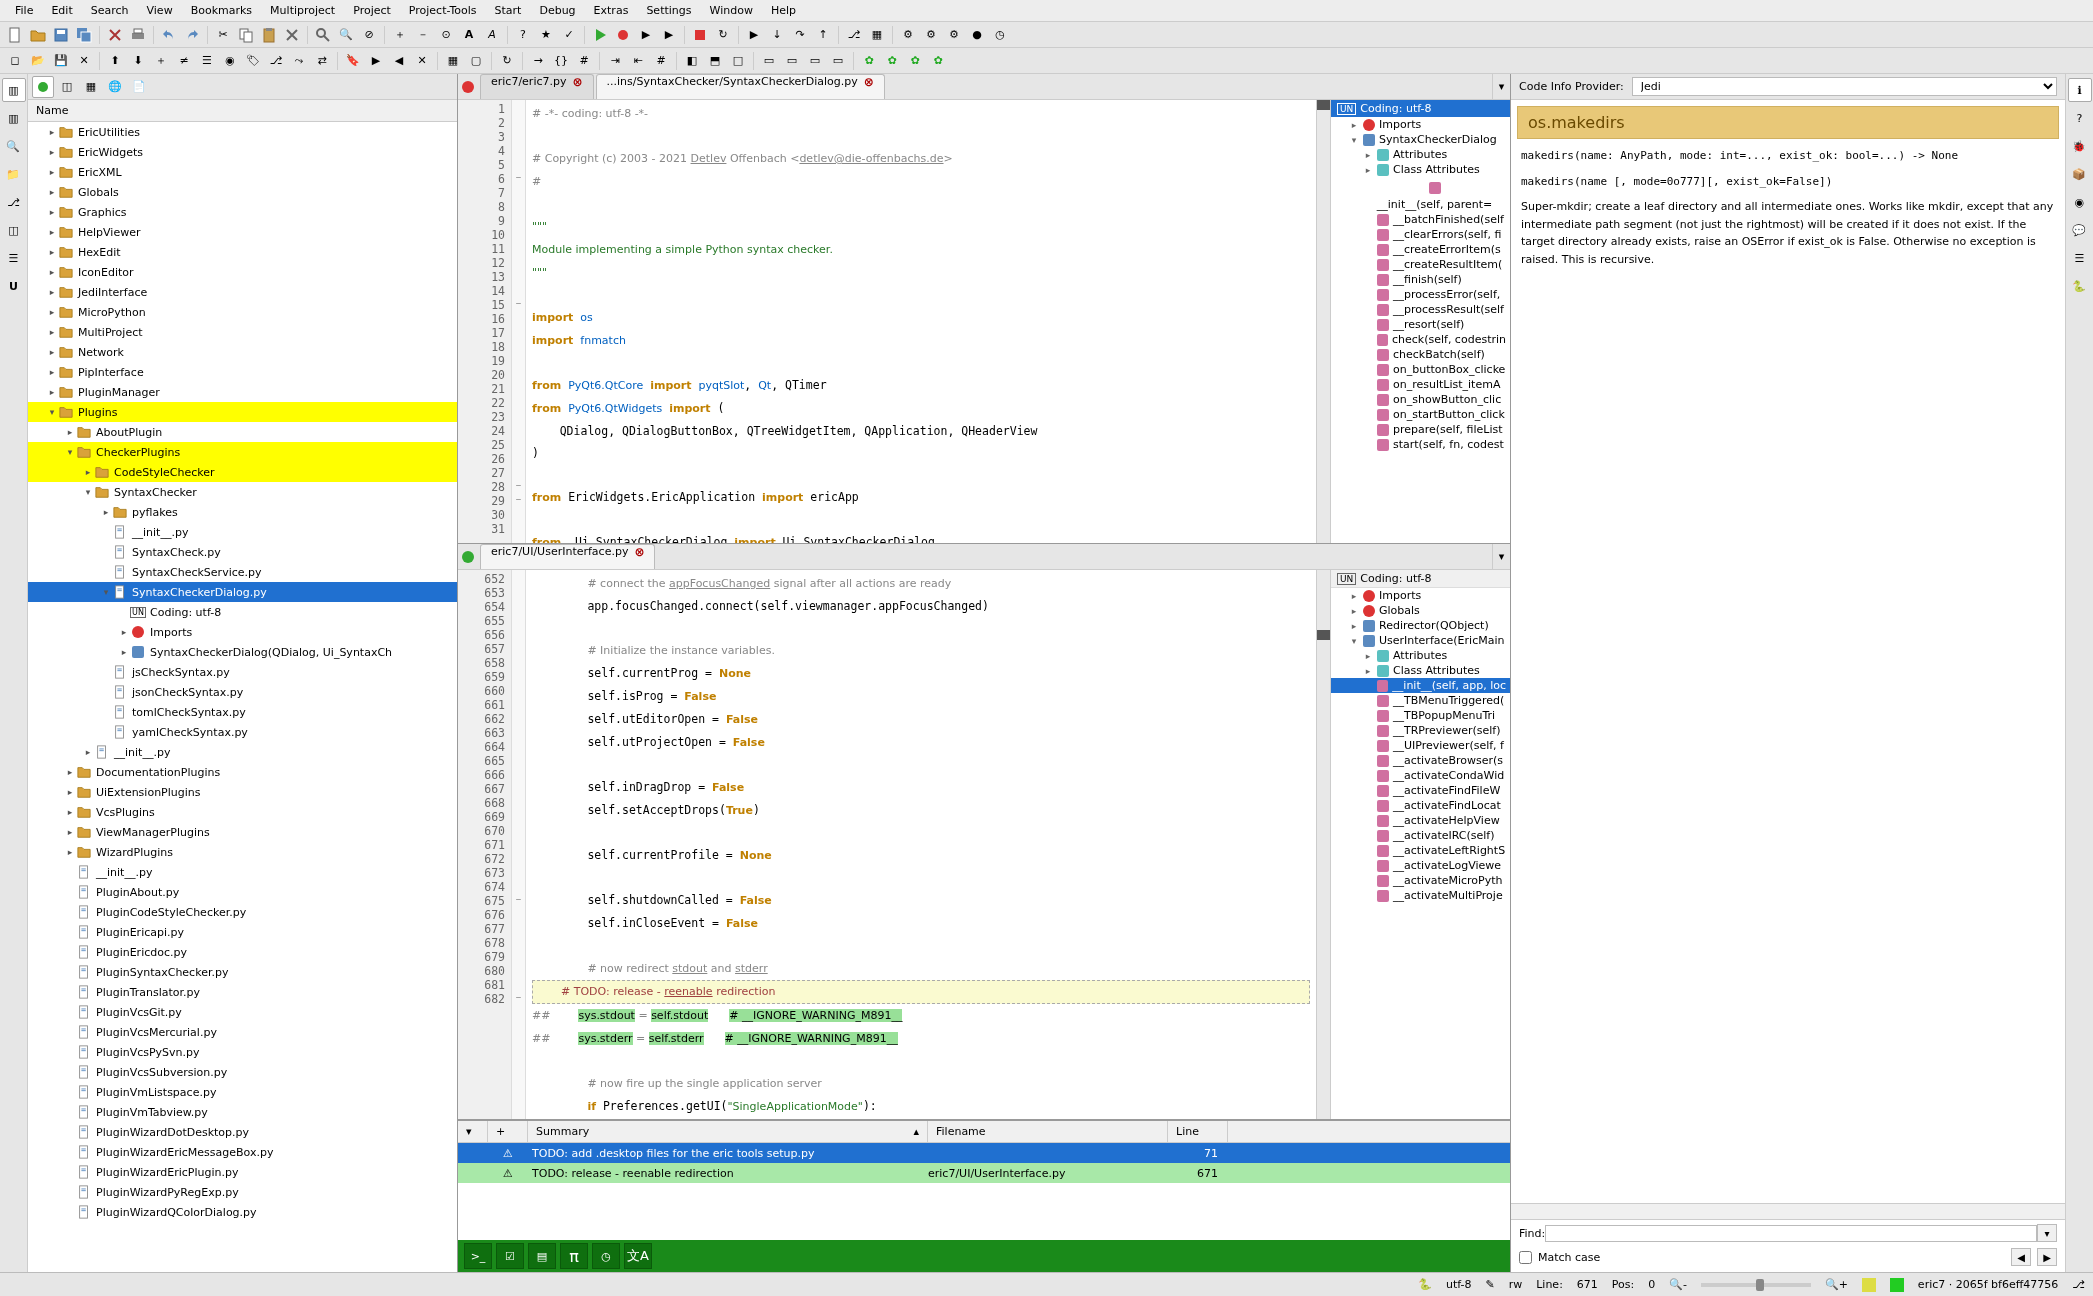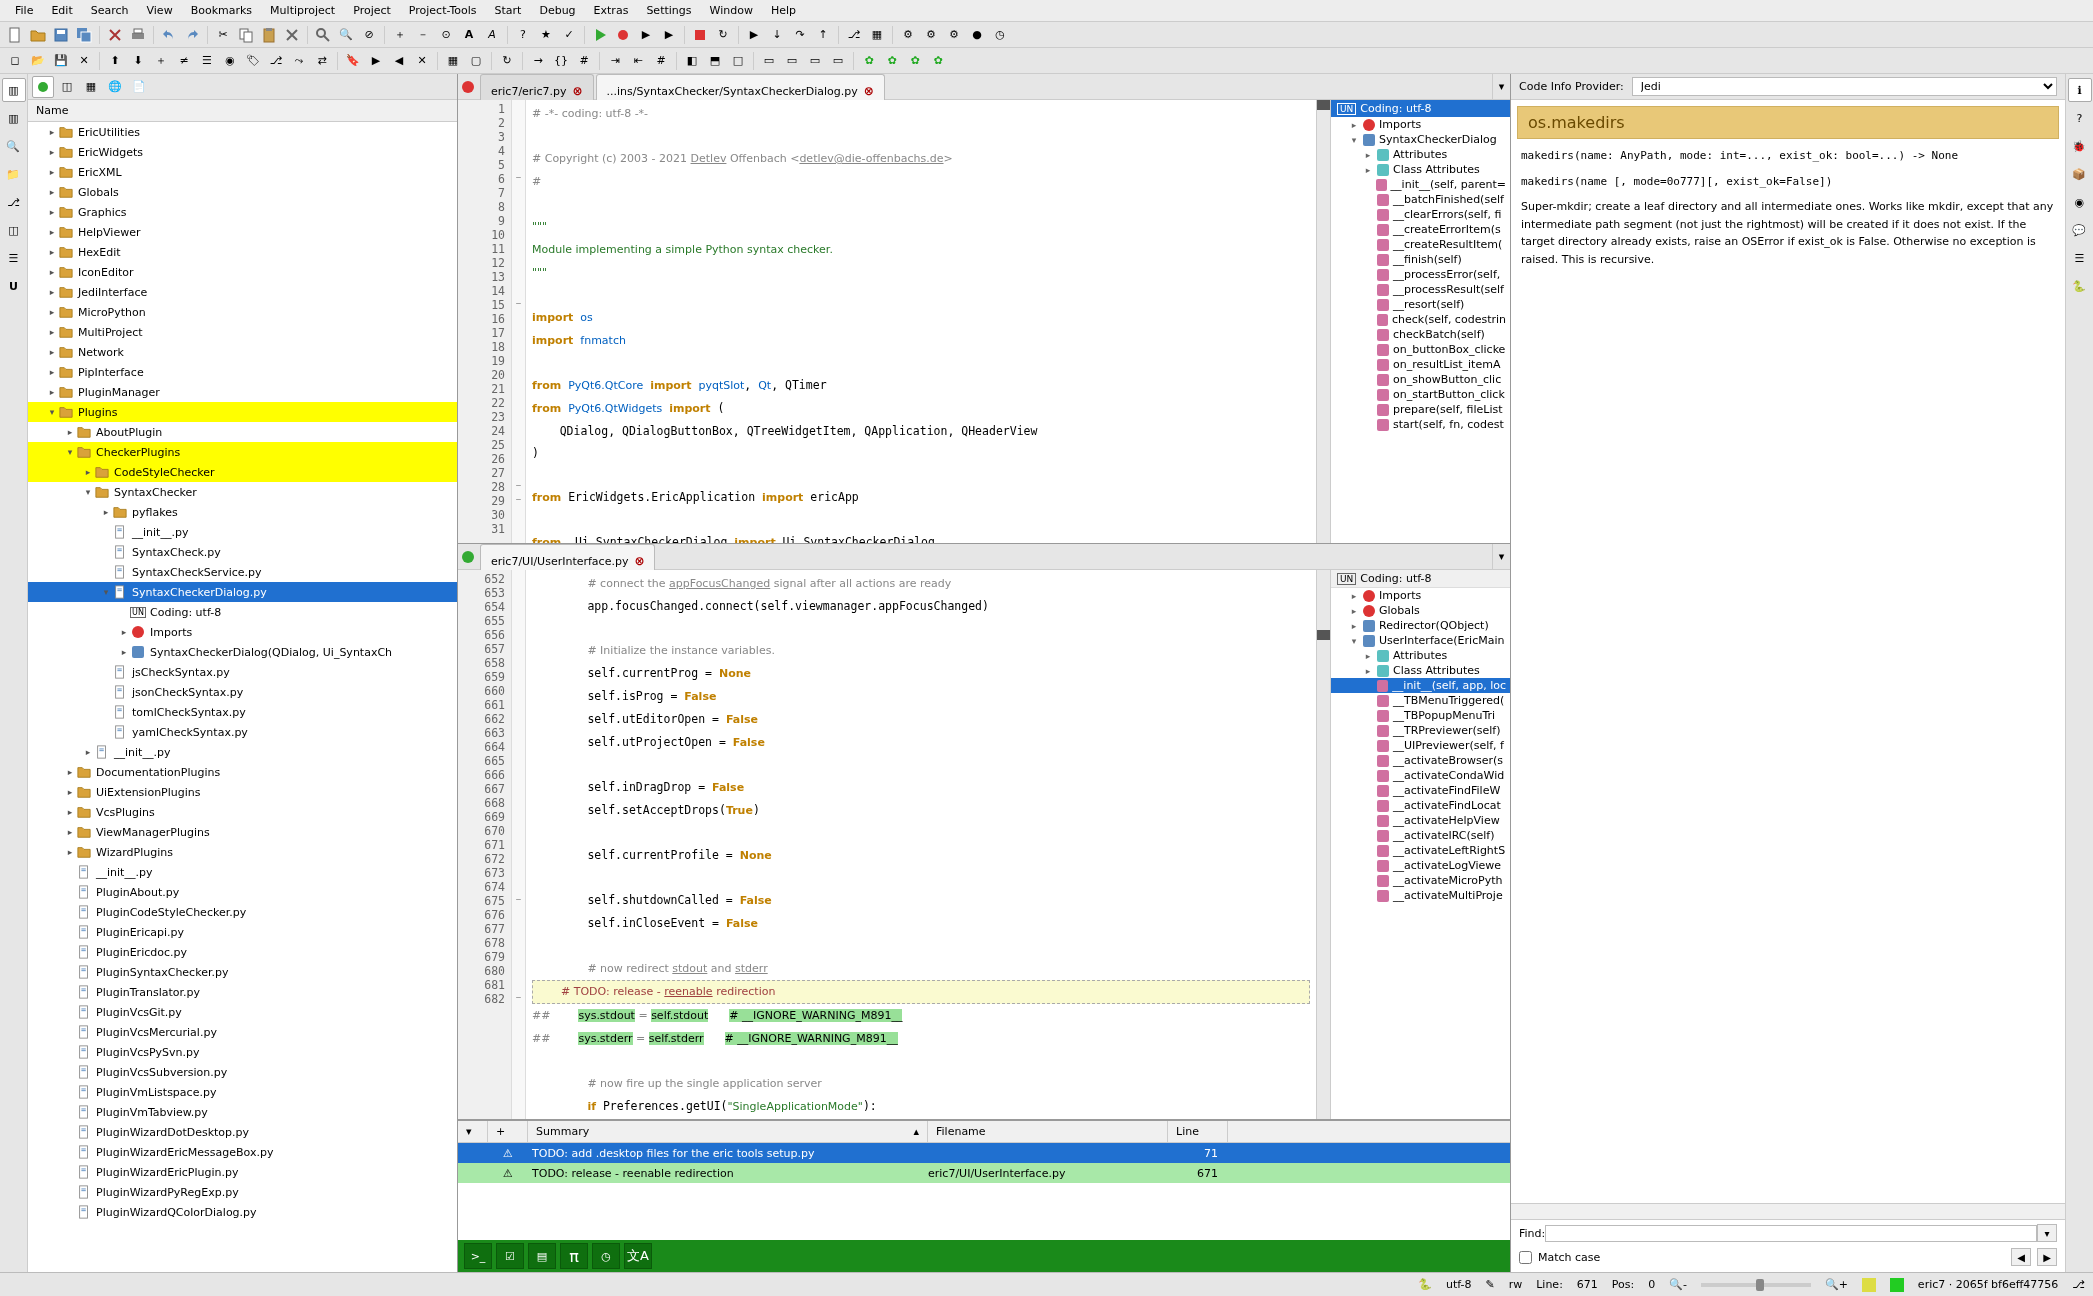--- a/index.html
+++ b/index.html
@@ -44,21 +44,21 @@
 
 
 .center { flex: 1; display: flex; flex-direction: column; min-width: 0; }
 
 
 .editor-group { display: flex; flex-direction: column; border-bottom: 1px solid #999; }
 .editor-group.top { height: 470px; }
 .editor-group.bottom { flex: 1; min-height: 0; }
 
 .tab-bar { height: 26px; background: #e6e6e6; display: flex; align-items: stretch; border-bottom: 1px solid #ccc; padding-left: 4px; }
-.tab { display: flex; align-items: center; padding: 16px 10px; border: 1px solid #bbb; border-bottom: none; background: #f5f5f5; margin-right: 2px; border-radius: 3px 3px 0 0; gap: 6px; cursor: pointer; }
+.tab { display: flex; align-items: flex-start; padding: 0 10px; border: 1px solid #bbb; border-bottom: none; background: #f5f5f5; margin-right: 2px; border-radius: 3px 3px 0 0; gap: 6px; cursor: pointer; }
 .tab.inactive { background: #ddd; }
 .tab-close { color: #a00; font-weight: bold; font-size: 12px; cursor: pointer; }
 .status-dot { width: 12px; height: 12px; border-radius: 50%; margin-right: 6px; align-self: center; }
 .dot-red { background: #d33; }
 .dot-green { background: #3a3; }
 .tab-spacer { flex: 1; }
 .tab-dropdown { width: 18px; display: flex; align-items: center; justify-content: center; border-left: 1px solid #ccc; cursor: pointer; }
 
 .editor-body { flex: 1; display: flex; min-height: 0; }
 .code-area { flex: 1; display: flex; min-width: 0; background: #fff; overflow: hidden; position: relative; }
@@ -1038,21 +1038,21 @@
               <div class="outline-item" style="padding-left: 32px;">
                 <span class="o-exp">▸</span>
                 <span class="o-ico o-cyan"></span>
                 <span>Attributes</span>
               </div>
               <div class="outline-item" style="padding-left: 32px;">
                 <span class="o-exp">▸</span>
                 <span class="o-ico o-cyan"></span>
                 <span>Class Attributes</span>
               </div>
-              <div class="outline-item" style="padding-left: 32px;">
+              <div class="outline-item" style="padding-left: 32px; flex-direction: column;">
                 <span class="o-exp"></span>
                 <span class="o-ico o-pink"></span>
                 <span>__init__(self, parent=</span>
               </div>
               <div class="outline-item" style="padding-left: 32px;">
                 <span class="o-exp"></span>
                 <span class="o-ico o-pink"></span>
                 <span>__batchFinished(self</span>
               </div>
               <div class="outline-item" style="padding-left: 32px;">

